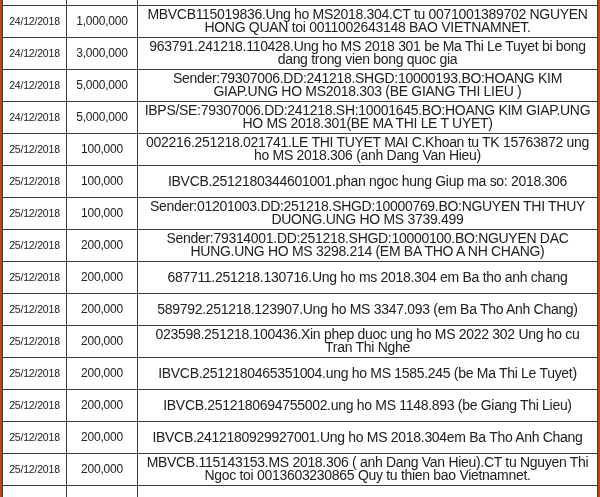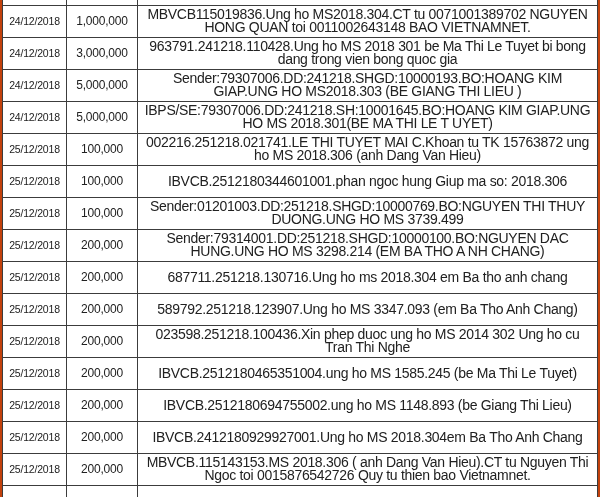--- a/index.html
+++ b/index.html
@@ -112,41 +112,41 @@
         <td class="c-desc">687711.251218.130716.Ung ho ms 2018.304 em Ba tho anh chang</td>
       </tr>
       <tr class="data-row">
         <td class="c-date">25/12/2018</td>
         <td class="c-amount">200,000</td>
         <td class="c-desc">589792.251218.123907.Ung ho MS 3347.093 (em Ba Tho Anh Chang)</td>
       </tr>
       <tr class="data-row">
         <td class="c-date">25/12/2018</td>
         <td class="c-amount">200,000</td>
-        <td class="c-desc">023598.251218.100436.Xin phep duoc ung ho MS 2014 302 Ung ho cu Tran Thi Nghe</td>
+        <td class="c-desc">023598.251218.100436.Xin phep duoc ung ho MS 2022 302 Ung ho cu Tran Thi Nghe</td>
       </tr>
       <tr class="data-row">
         <td class="c-date">25/12/2018</td>
         <td class="c-amount">200,000</td>
         <td class="c-desc">IBVCB.2512180465351004.ung ho MS 1585.245 (be Ma Thi Le Tuyet)</td>
       </tr>
       <tr class="data-row">
         <td class="c-date">25/12/2018</td>
         <td class="c-amount">200,000</td>
         <td class="c-desc">IBVCB.2512180694755002.ung ho MS 1148.893 (be Giang Thi Lieu)</td>
       </tr>
       <tr class="data-row">
         <td class="c-date">25/12/2018</td>
         <td class="c-amount">200,000</td>
         <td class="c-desc">IBVCB.2412180929927001.Ung ho MS 2018.304em Ba Tho Anh Chang</td>
       </tr>
       <tr class="data-row">
         <td class="c-date">25/12/2018</td>
         <td class="c-amount">200,000</td>
-        <td class="c-desc">MBVCB.115143153.MS 2018.306 ( anh Dang Van Hieu).CT tu Nguyen Thi Ngoc toi 0015876542726 Quy tu thien bao Vietnamnet.</td>
+        <td class="c-desc">MBVCB.115143153.MS 2018.306 ( anh Dang Van Hieu).CT tu Nguyen Thi Ngoc toi 0013603230865 Quy tu thien bao Vietnamnet.</td>
       </tr>
 
       <tr class="partial-bottom">
         <td class="c-date"></td>
         <td class="c-amount"></td>
         <td class="c-desc"></td>
       </tr>
     </tbody>
   </table>
 </div>

